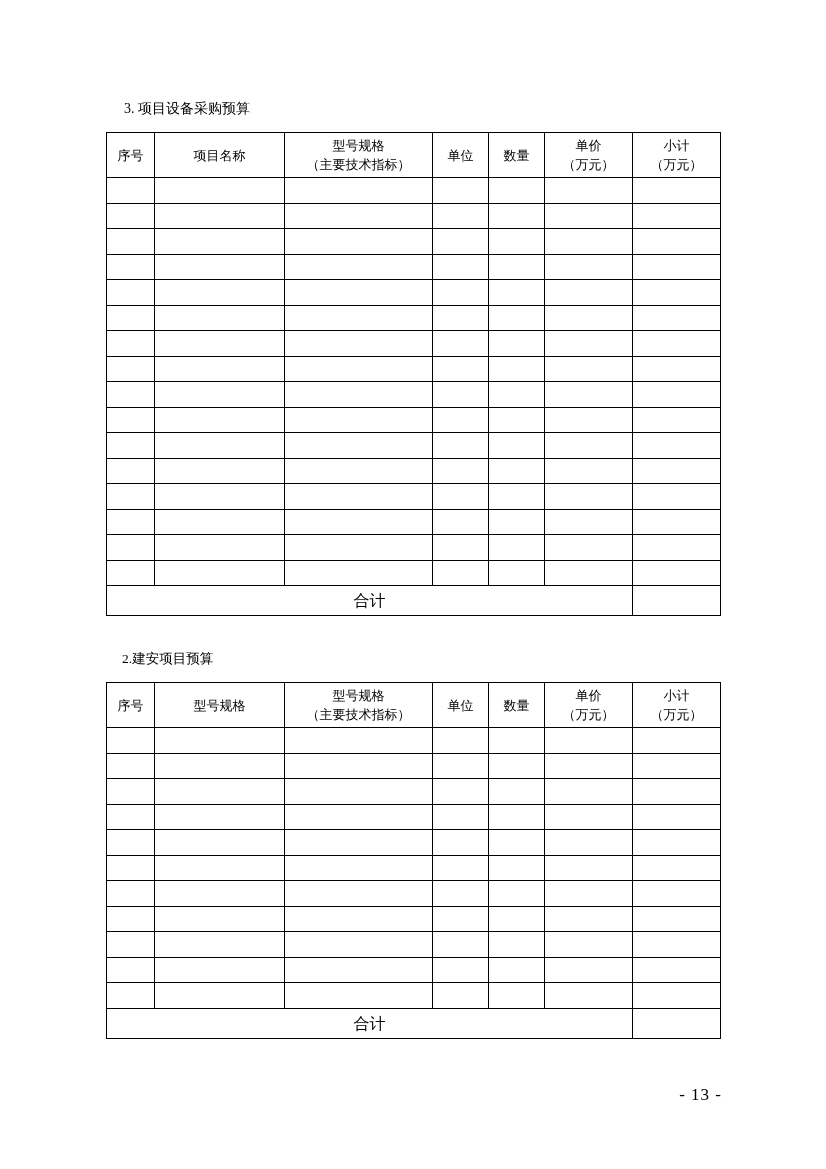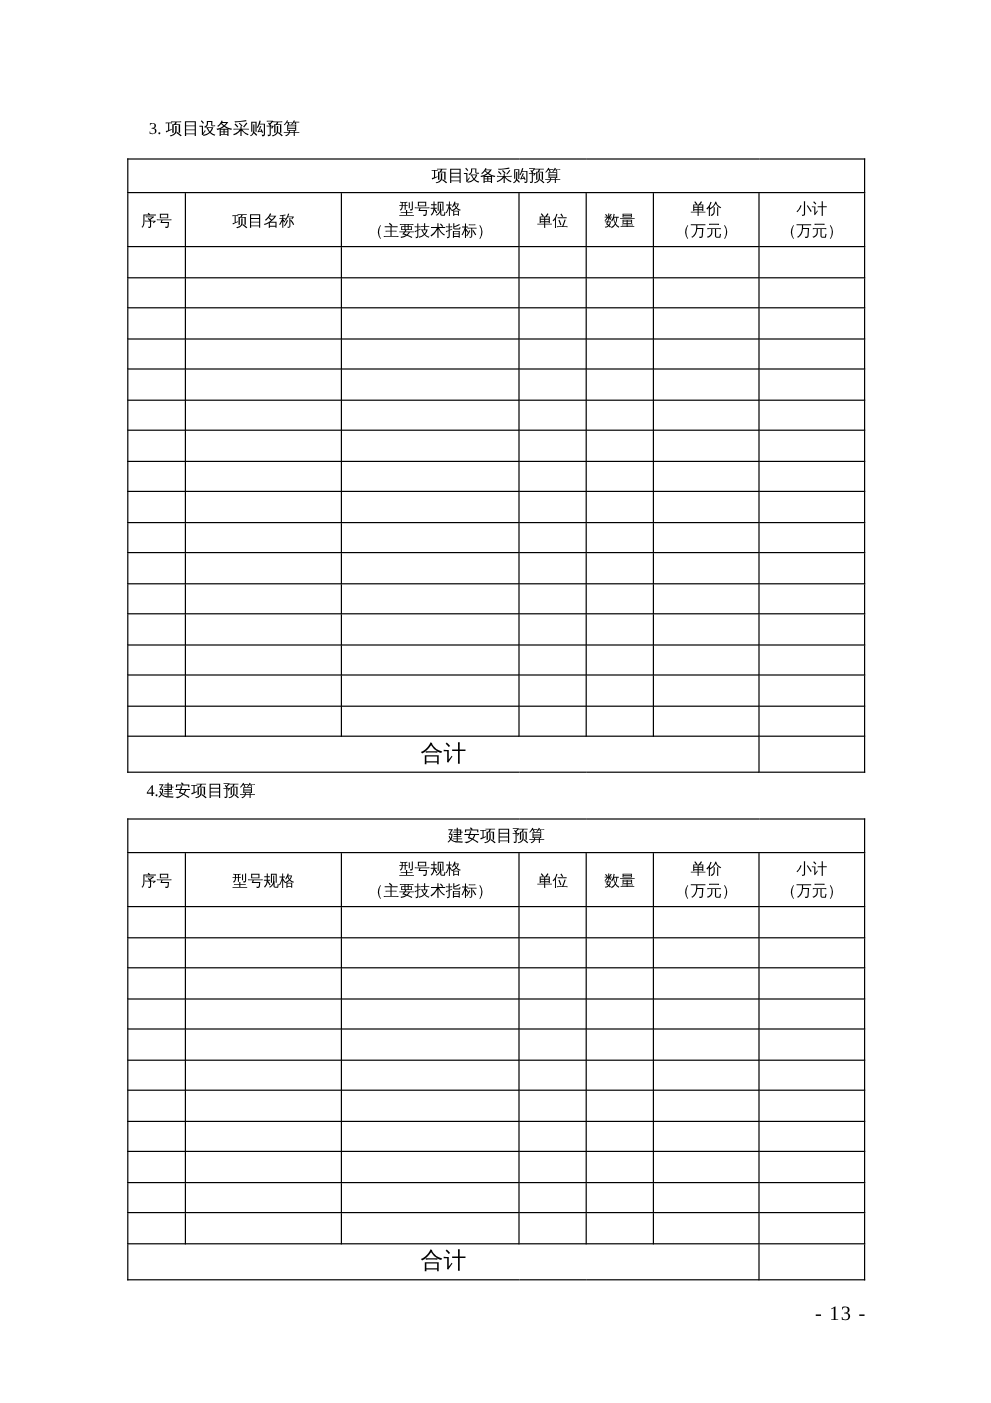--- a/index.html
+++ b/index.html
@@ -56,21 +56,21 @@
     font-size: 13.5px;
   }
   table.budget td.header {
     height: 44px;
   }
   table.budget td.row-cell {
     height: 24.5px;
   }
   table.budget td.total-label {
     height: 29px;
-    font-size: 19px;
+    font-size: 16px;
   }
   .two-line {
     display: block;
     line-height: 19px;
   }
   .two-line span {
     display: block;
   }
   #table1 {
     left: 106px;
@@ -103,23 +103,20 @@
       <col style="width:48px">
       <col style="width:130px">
       <col style="width:148px">
       <col style="width:56px">
       <col style="width:56px">
       <col style="width:88px">
       <col style="width:88px">
     </colgroup>
     <tbody>
       <tr>
-        <td class="title" colspan="7">项目设备采购预算</td>
-      </tr>
-      <tr>
         <td class="header">序号</td>
         <td class="header">项目名称</td>
         <td class="header">
           <span class="two-line">
             <span>型号规格</span>
             <span>（主要技术指标）</span>
           </span>
         </td>
         <td class="header">单位</td>
         <td class="header">数量</td>
@@ -282,37 +279,34 @@
         <td class="row-cell"></td>
       </tr>
 
       <tr>
         <td class="total-label" colspan="6">合计</td>
         <td class="total-label"></td>
       </tr>
     </tbody>
   </table>
 
-  <div class="section-heading heading-4">4.建安项目预算</div>
+  <div class="section-heading heading-4">2.建安项目预算</div>
 
   <table class="budget" id="table2">
     <colgroup>
       <col style="width:48px">
       <col style="width:130px">
       <col style="width:148px">
       <col style="width:56px">
       <col style="width:56px">
       <col style="width:88px">
       <col style="width:88px">
     </colgroup>
     <tbody>
       <tr>
-        <td class="title" colspan="7">建安项目预算</td>
-      </tr>
-      <tr>
         <td class="header">序号</td>
         <td class="header">型号规格</td>
         <td class="header">
           <span class="two-line">
             <span>型号规格</span>
             <span>（主要技术指标）</span>
           </span>
         </td>
         <td class="header">单位</td>
         <td class="header">数量</td>

